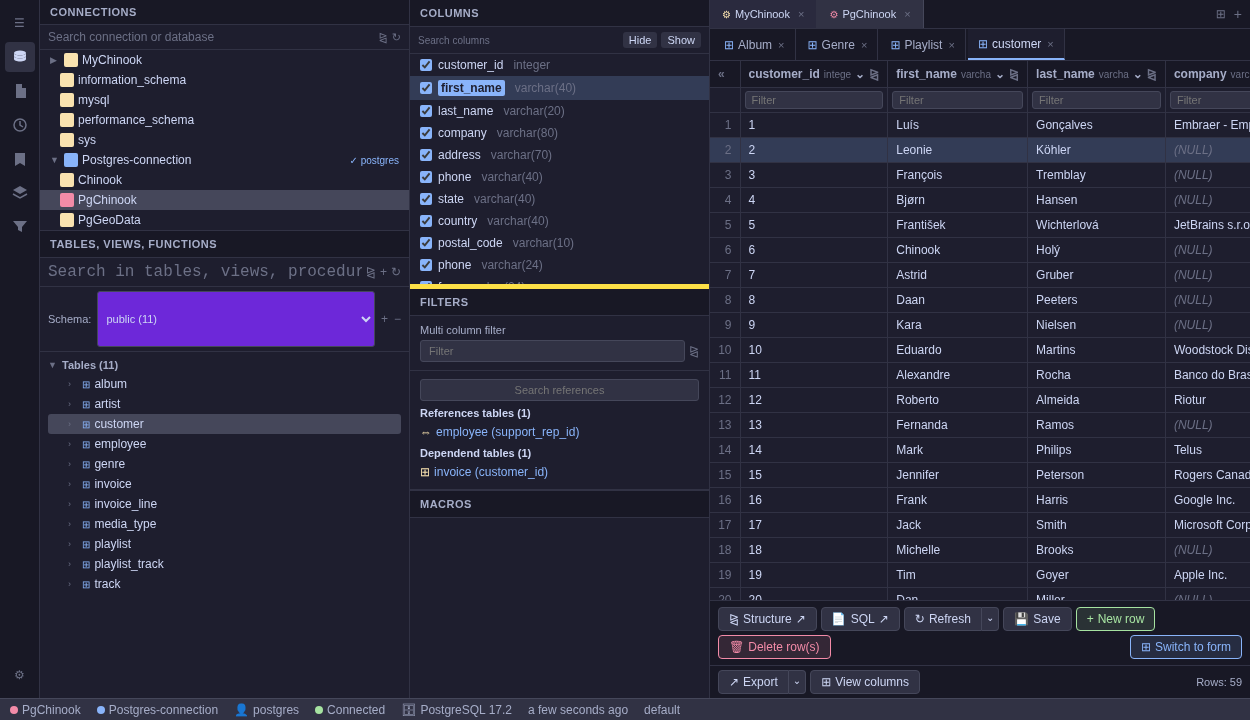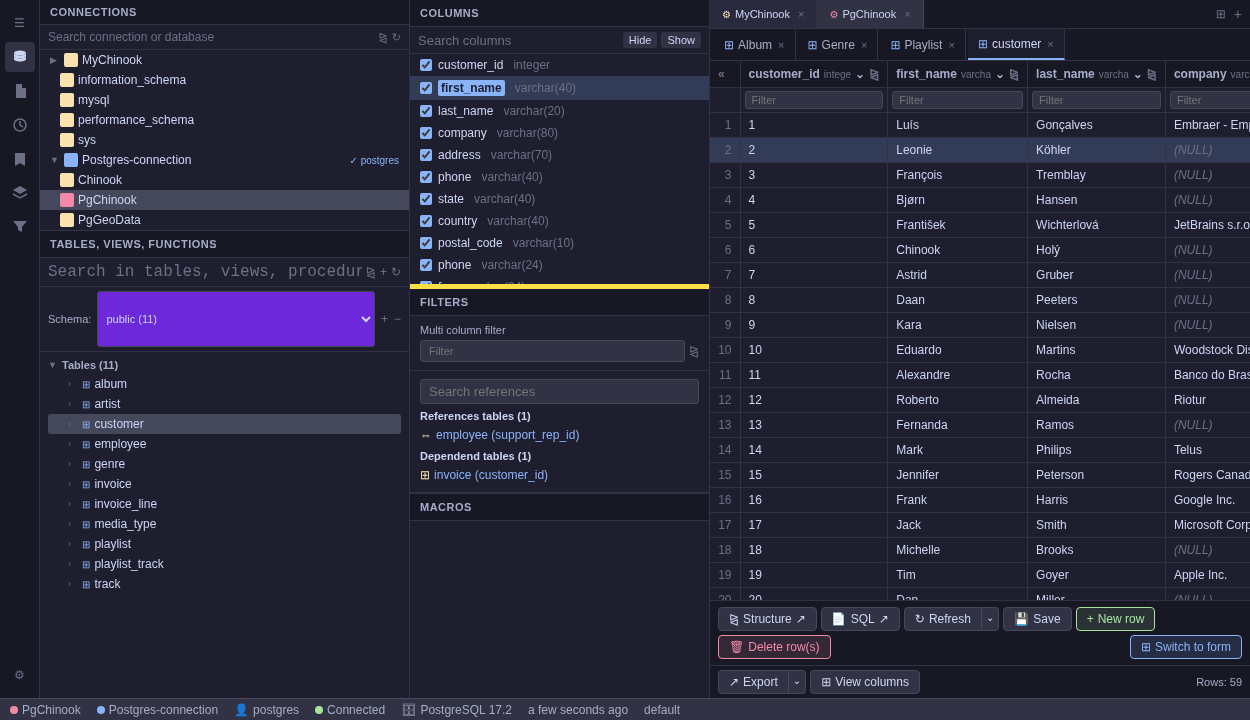--- a/index.html
+++ b/index.html
@@ -55,21 +55,21 @@
     .table-item { display: flex; align-items: center; gap: 4px; padding: 3px 8px 3px 20px; cursor: pointer; border-radius: 3px; }
     .table-item.active { background: #45475a; }
     .table-icon { color: #89b4fa; font-size: 10px; }
     .table-name { color: #cdd6f4; font-size: 12px; }
 
     
     .middle-panel { width: 300px; background: #1e1e2e; display: flex; flex-direction: column; border-right: 1px solid #313244; flex-shrink: 0; overflow: hidden; }
     .columns-header { padding: 6px 10px; background: #181825; border-bottom: 1px solid #313244; }
     .columns-title { font-size: 11px; font-weight: 600; color: #a6adc8; letter-spacing: 0.5px; }
     .columns-search { display: flex; align-items: center; padding: 5px 8px; border-bottom: 1px solid #313244; gap: 4px; }
-    .columns-search input { flex: 1; background: transparent; border: none; outline: none; color: #86efac; font-size: 13px; }
+    .columns-search input { flex: 1; background: transparent; border: none; outline: none; color: #86efac; font-size: 10px; }
     .columns-search input::placeholder { color: #6c7086; }
     .col-btns { display: flex; gap: 4px; }
     .col-btn { padding: 2px 6px; background: #313244; border: none; color: #cdd6f4; border-radius: 3px; cursor: pointer; font-size: 11px; }
 
     .columns-list { overflow-y: auto; flex: 1; max-height: 230px; }
     .col-item { display: flex; align-items: center; gap: 6px; padding: 4px 10px; }
     .col-item.active { background: #89b4fa33; }
     .col-checkbox { width: 12px; height: 12px; accent-color: #89b4fa; }
     .col-name { color: #cdd6f4; font-weight: 500; }
     .col-name.highlighted { background: #89b4fa; color: #1e1e2e; padding: 1px 3px; border-radius: 2px; font-weight: 600; }
@@ -77,21 +77,21 @@
 
     .section-header { padding: 6px 10px; background: #181825; border-top: 5px solid #fde047; border-bottom: 1px solid #313244; }
     .section-title { font-size: 11px; font-weight: 600; color: #a6adc8; letter-spacing: 0.5px; }
 
     .filter-section { padding: 8px 10px; border-bottom: 1px solid #313244; }
     .filter-label { font-size: 11px; color: #a6adc8; margin-bottom: 4px; }
     .filter-input-row { display: flex; align-items: center; gap: 4px; }
     .filter-input { flex: 1; background: #313244; border: 1px solid #45475a; color: #6c7086; padding: 4px 8px; border-radius: 3px; font-size: 11px; }
 
     .refs-section { padding: 8px 10px; border-bottom: 1px solid #313244; }
-    .refs-search { background: #313244; border: 1px solid #45475a; color: #6c7086; padding: 4px 8px; border-radius: 3px; font-size: 13px; width: 100%; margin-bottom: 6px; }
+    .refs-search { background: #313244; border: 1px solid #45475a; color: #6c7086; padding: 4px 8px; border-radius: 3px; font-size: 11px; width: 100%; margin-bottom: 6px; text-align: center; }
     .refs-group-label { font-size: 11px; font-weight: 600; color: #cdd6f4; margin-bottom: 4px; }
     .ref-item { display: flex; align-items: center; gap: 4px; color: #89b4fa; font-size: 11px; padding: 2px 0; cursor: pointer; }
     .ref-icon { color: #f9e2af; }
 
     .macros-header { padding: 6px 10px; background: #181825; border-top: 1px solid #313244; border-bottom: 1px solid #313244; }
 
     
     .right-panel { flex: 1; display: flex; flex-direction: column; overflow: hidden; background: #1e1e2e; }
 
     

